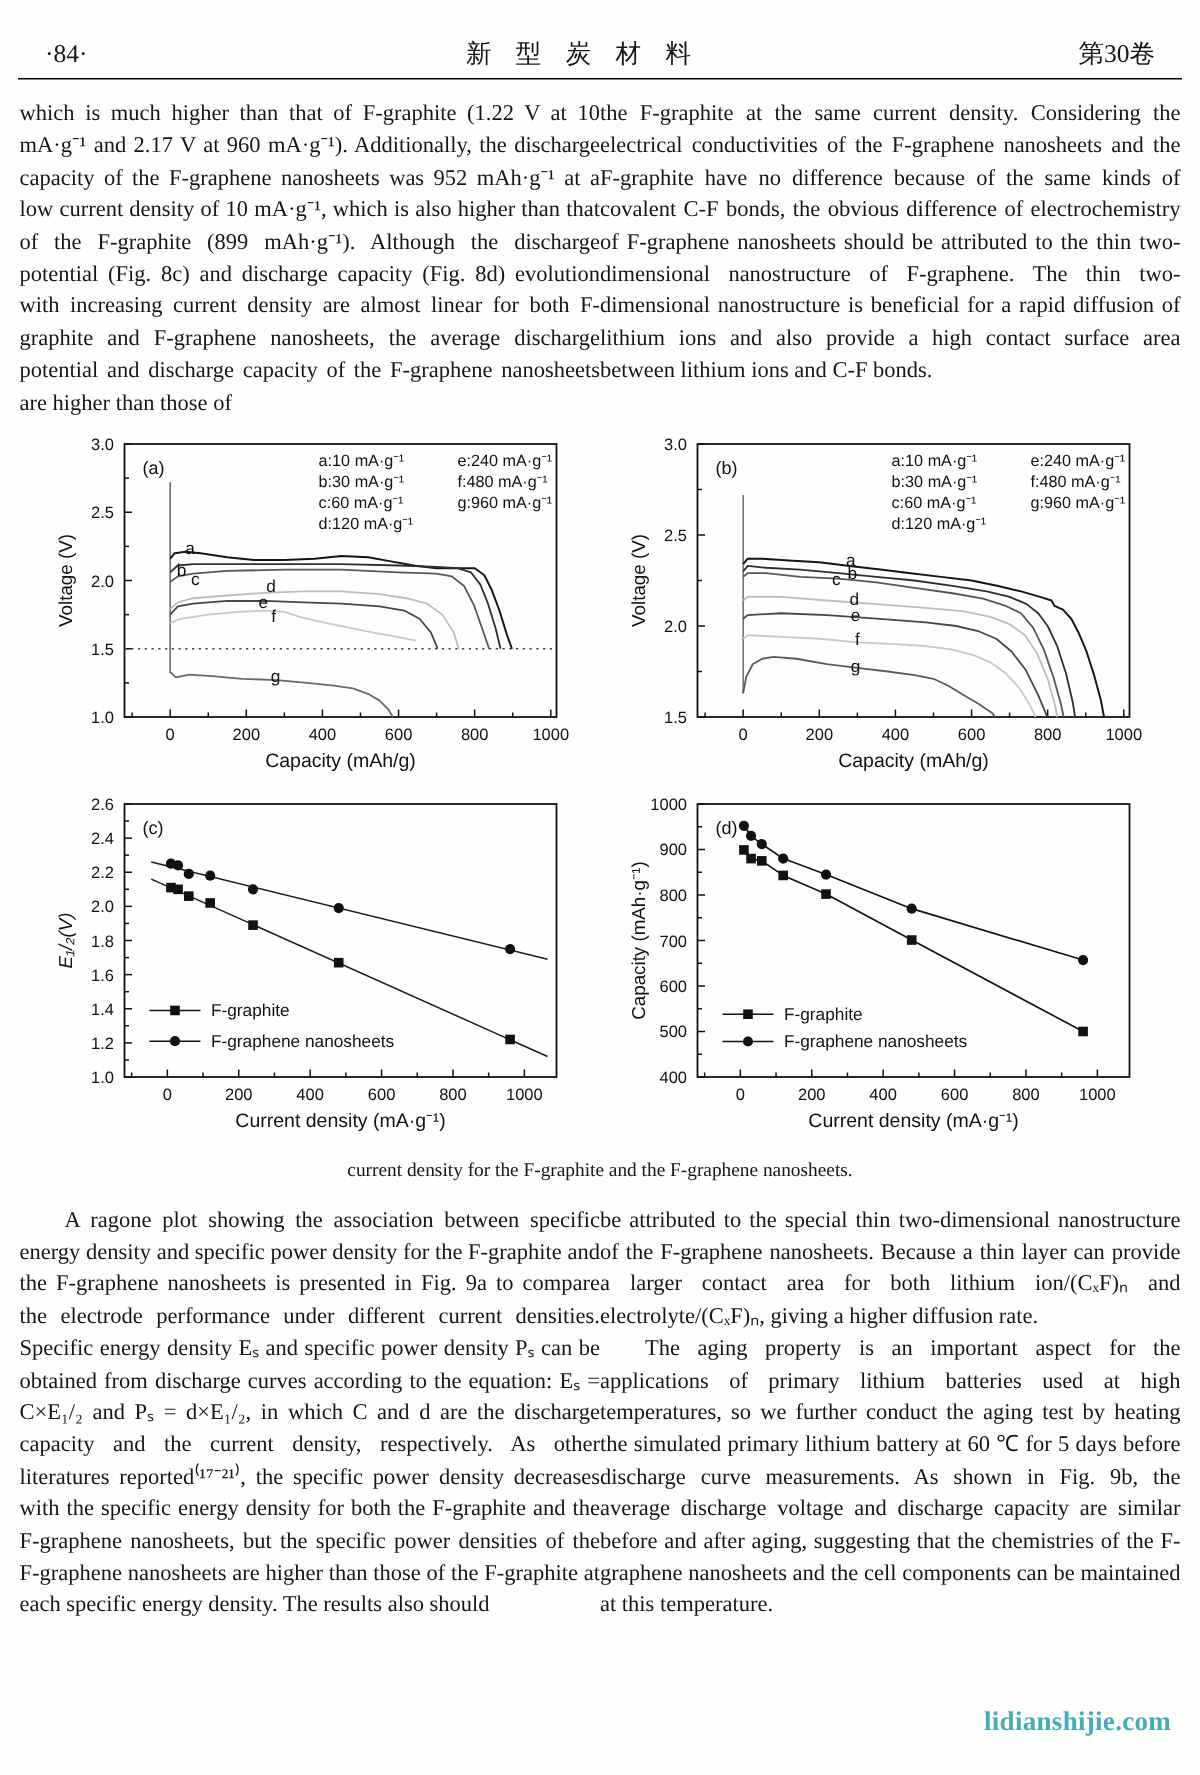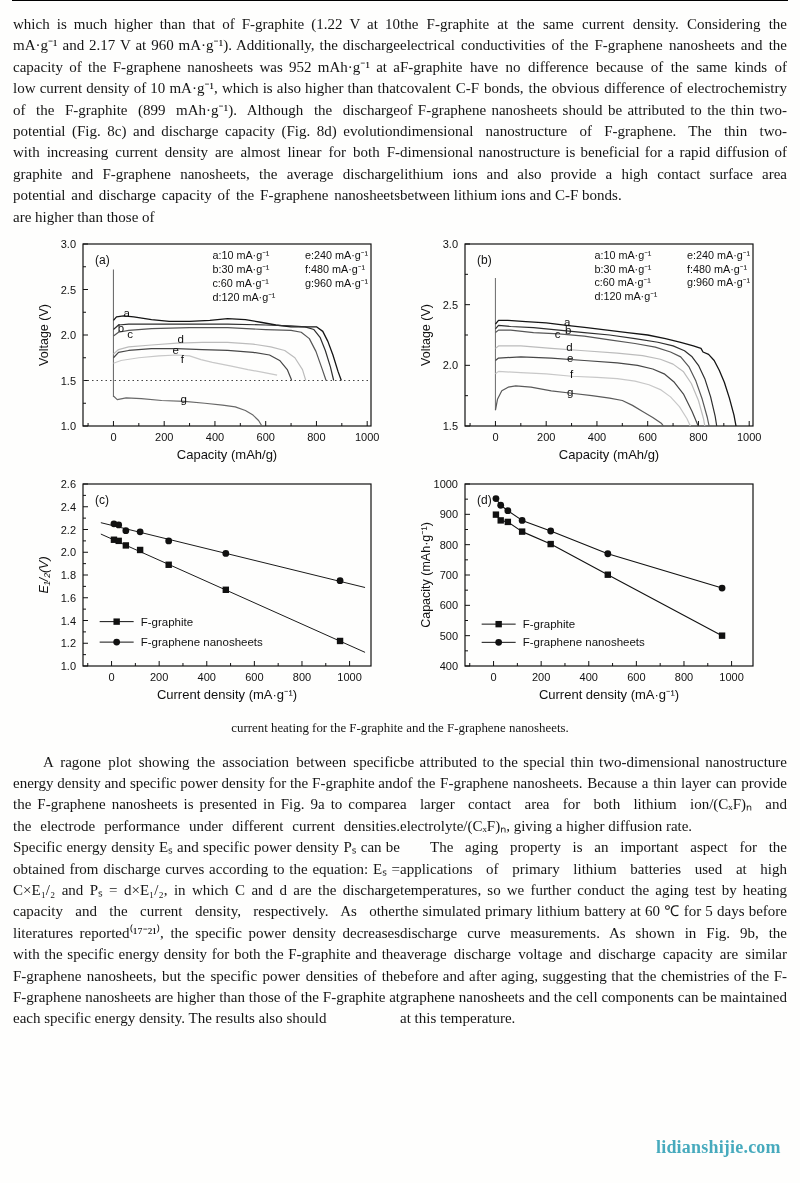--- a/index.html
+++ b/index.html
@@ -18,20 +18,25 @@
   svg.chart{width:348px;height:232px;display:block;}
   .caption{font-size:12.9px;line-height:19.5px;text-align:center;margin:13px auto 6px;width:706px;}
   .watermark{position:absolute;left:656px;top:1137px;font-family:Liberation Serif, serif;
              font-size:18px;font-weight:bold;opacity:.88;letter-spacing:.2px;}
 </style>
 </head>
 <body>
 
 <div class="page">
 
+  <div class="header">
+    <span>·84·</span>
+    <span class="jtitle">新 型 炭 材 料</span>
+    <span>第30卷</span>
+  </div>
   <div class="rule"></div>
 
   <div class="cols">
     <p class="col">which is much higher than that of F-graphite (1.22 V at 10 mA·g⁻¹ and 2.17 V at 960 mA·g⁻¹). Additionally, the discharge capacity of the F-graphene nanosheets was 952 mAh·g⁻¹ at a low current density of 10 mA·g⁻¹, which is also higher than that of the F-graphite (899 mAh·g⁻¹). Although the discharge potential (Fig. 8c) and discharge capacity (Fig. 8d) evolution with increasing current density are almost linear for both F-graphite and F-graphene nanosheets, the average discharge potential and discharge capacity of the F-graphene nanosheets are higher than those of</p>
     <p class="col">the F-graphite at the same current density. Considering the electrical conductivities of the F-graphene nanosheets and the F-graphite have no difference because of the same kinds of covalent C-F bonds, the obvious difference of electrochemistry of F-graphene nanosheets should be attributed to the thin two-dimensional nanostructure of F-graphene. The thin two-dimensional nanostructure is beneficial for a rapid diffusion of lithium ions and also provide a high contact surface area between lithium ions and C-F bonds.</p>
   </div>
 
   <div class="figrow">
     <svg class="chart" viewBox="0 0 348 232">
         <rect x="47" y="10" width="288" height="182" fill="none" stroke="#111" stroke-width="1.2"></rect>
@@ -287,21 +292,21 @@
         <line x1="63.66115702479339" y1="150.14000000000001" x2="97.6611570247934" y2="150.14000000000001" stroke="#111" stroke-width="1"></line>
         <rect x="77.4611570247934" y="146.94000000000003" width="6.4" height="6.4" fill="#111"></rect>
         <text x="104.6611570247934" y="154.14000000000001" text-anchor="start" font-size="11.5" font-family="'Liberation Sans',sans-serif" fill="#111">F-graphite</text>
         <line x1="63.66115702479339" y1="168.34" x2="97.6611570247934" y2="168.34" stroke="#111" stroke-width="1"></line>
         <circle cx="80.6611570247934" cy="168.34" r="3.4" fill="#111"></circle>
         <text x="104.6611570247934" y="172.34" text-anchor="start" font-size="11.5" font-family="'Liberation Sans',sans-serif" fill="#111">F-graphene nanosheets</text>
       </svg>
   </div>
 
   <div class="caption">
-    <div>current heating for the F-graphite and the F-graphene nanosheets.</div>
+    <div>current density for the F-graphite and the F-graphene nanosheets.</div>
   </div>
 
   <div class="cols">
     <p class="col indent">A ragone plot showing the association between specific energy density and specific power density for the F-graphite and the F-graphene nanosheets is presented in Fig. 9a to compare the electrode performance under different current densities. Specific energy density Eₛ and specific power density Pₛ can be obtained from discharge curves according to the equation: Eₛ = C×E₁/₂ and Pₛ = d×E₁/₂, in which C and d are the discharge capacity and the current density, respectively. As other literatures reported⁽¹⁷⁻²¹⁾, the specific power density decreases with the specific energy density for both the F-graphite and the F-graphene nanosheets, but the specific power densities of the F-graphene nanosheets are higher than those of the F-graphite at each specific energy density. The results also should</p>
     <div class="col">
       <p>be attributed to the special thin two-dimensional nanostructure of the F-graphene nanosheets. Because a thin layer can provide a larger contact area for both lithium ion/(CₓF)ₙ and electrolyte/(CₓF)ₙ, giving a higher diffusion rate.</p>
       <p class="indent">The aging property is an important aspect for the applications of primary lithium batteries used at high temperatures, so we further conduct the aging test by heating the simulated primary lithium battery at 60 ℃ for 5 days before discharge curve measurements. As shown in Fig. 9b, the average discharge voltage and discharge capacity are similar before and after aging, suggesting that the chemistries of the F-graphene nanosheets and the cell components can be maintained at this temperature.</p>
     </div>
   </div>
 

